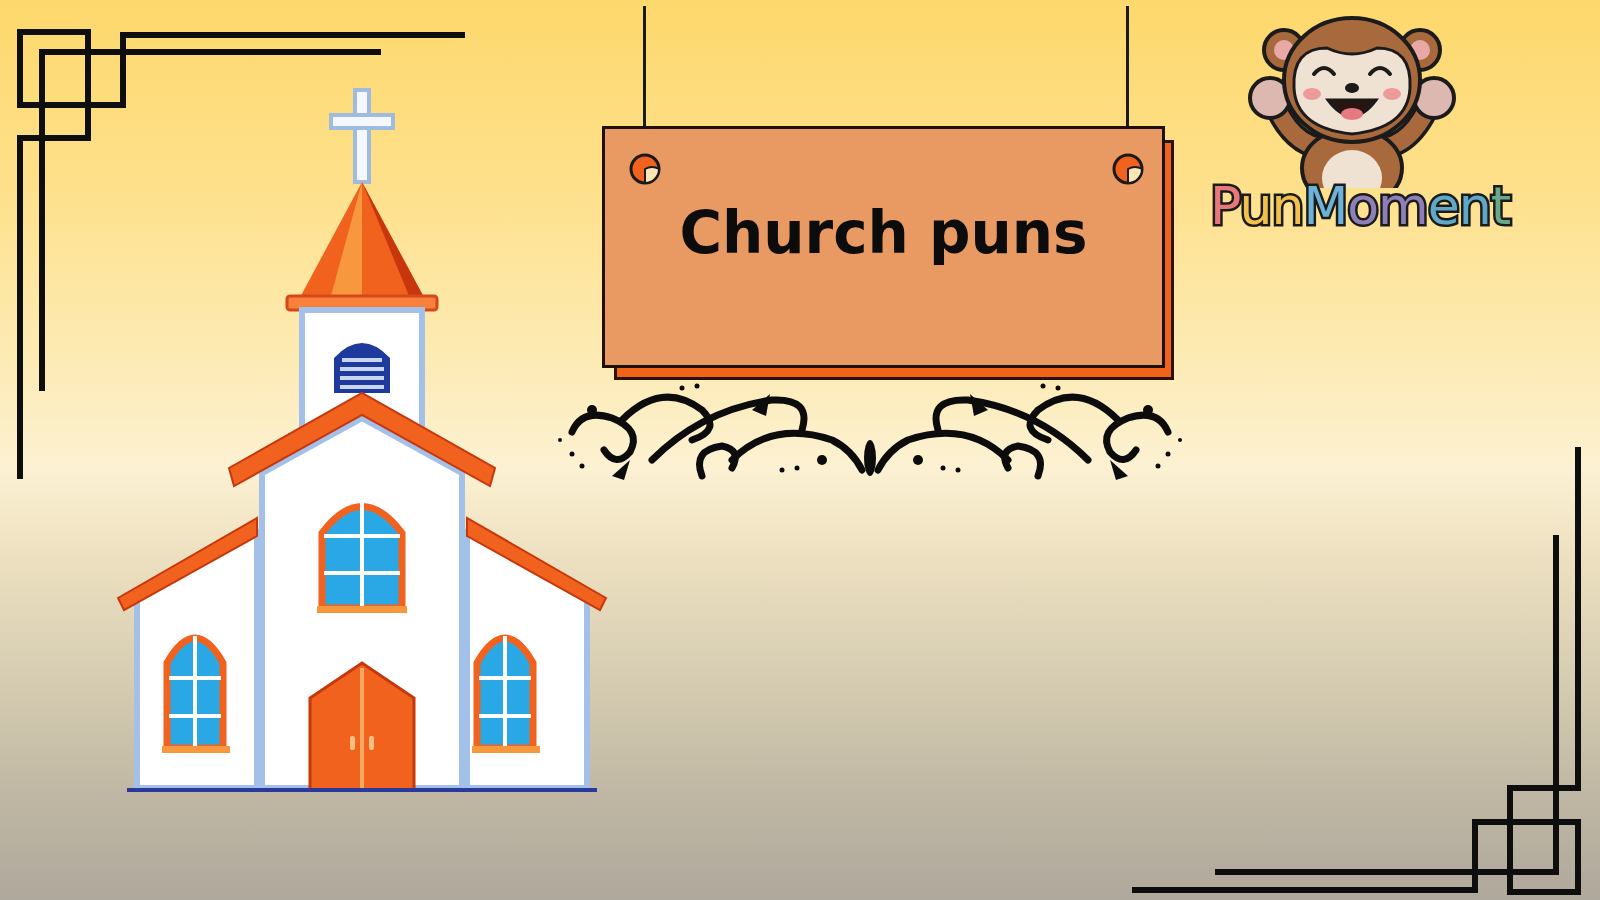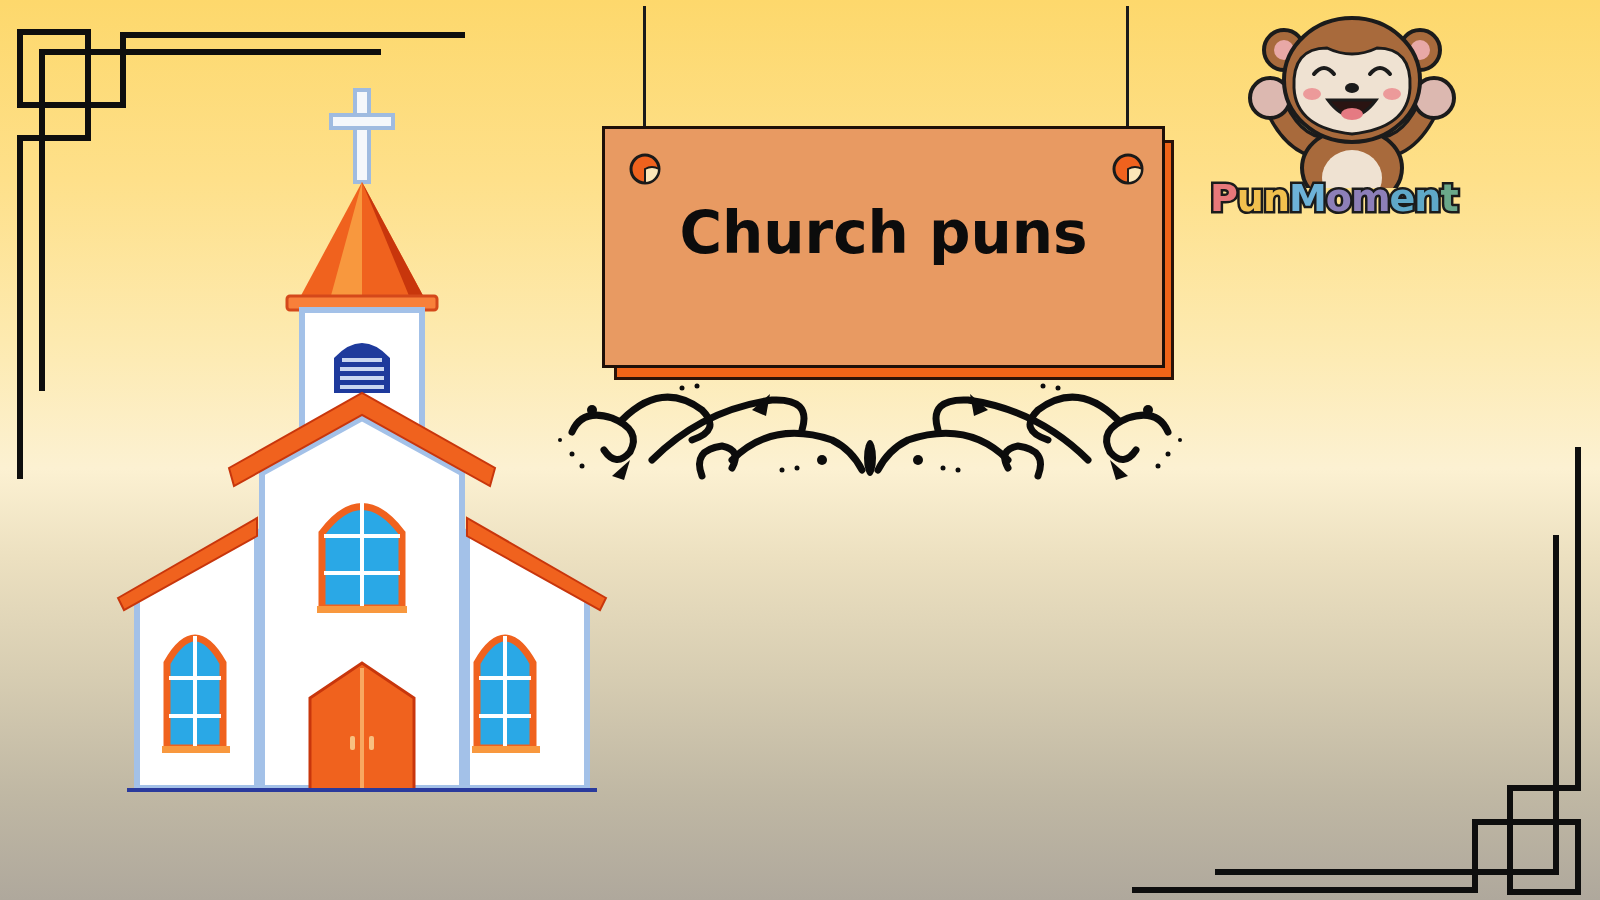--- a/index.html
+++ b/index.html
@@ -8,21 +8,21 @@
     background: linear-gradient(to bottom, #fdd86c 0%, #fee08a 20%, #fdeab0 38%, #fcf1d2 52%, #ece0c0 62%, #d7cdb2 75%, #c0b8a4 88%, #afa89c 100%);
     font-family: "DejaVu Sans", sans-serif;
   }
   .abs { position:absolute; }
   .sign-wrap { left:602px; top:0; width:580px; height:390px; }
   .rope { position:absolute; top:6px; width:3px; height:165px; background:#1a1a1a; }
   .sign-shadow { position:absolute; left:12px; top:140px; width:560px; height:240px; background:#f06418; border:3px solid #2a1208; box-sizing:border-box; }
   .sign { position:absolute; left:0; top:126px; width:563px; height:242px; background:#e89a62; border:3px solid #1e1008; box-sizing:border-box; display:flex; justify-content:center; }
   .sign-title { margin-top:70px; font-family:"DejaVu Sans", sans-serif; font-weight:bold; font-size:58px; color:#0c0c0c; letter-spacing:0px; }
   .hook { position:absolute; top:153px; width:32px; height:32px; }
-  .brand { left:1210px; top:176px; font-family:"DejaVu Sans", sans-serif; font-weight:bold; font-size:38px; letter-spacing:-1px; }
+  .brand { left:1210px; top:176px; font-family:"DejaVu Sans", sans-serif; font-weight:normal; font-size:52px; letter-spacing:-1px; }
   .brand span { -webkit-text-stroke: 5px #1b1b1b; paint-order: stroke fill; }
 </style>
 </head>
 <body>
 
 <svg class="abs" style="left:0;top:0" width="480" height="490" viewBox="0 0 480 490">
   <g fill="none" stroke="#0e0e0e" stroke-width="6" stroke-linecap="square">
     <path d="M20 476 V138 H88 V32 H20 V105 H123 V35 H462"></path>
     <path d="M42 388 V52 H378"></path>
   </g>

